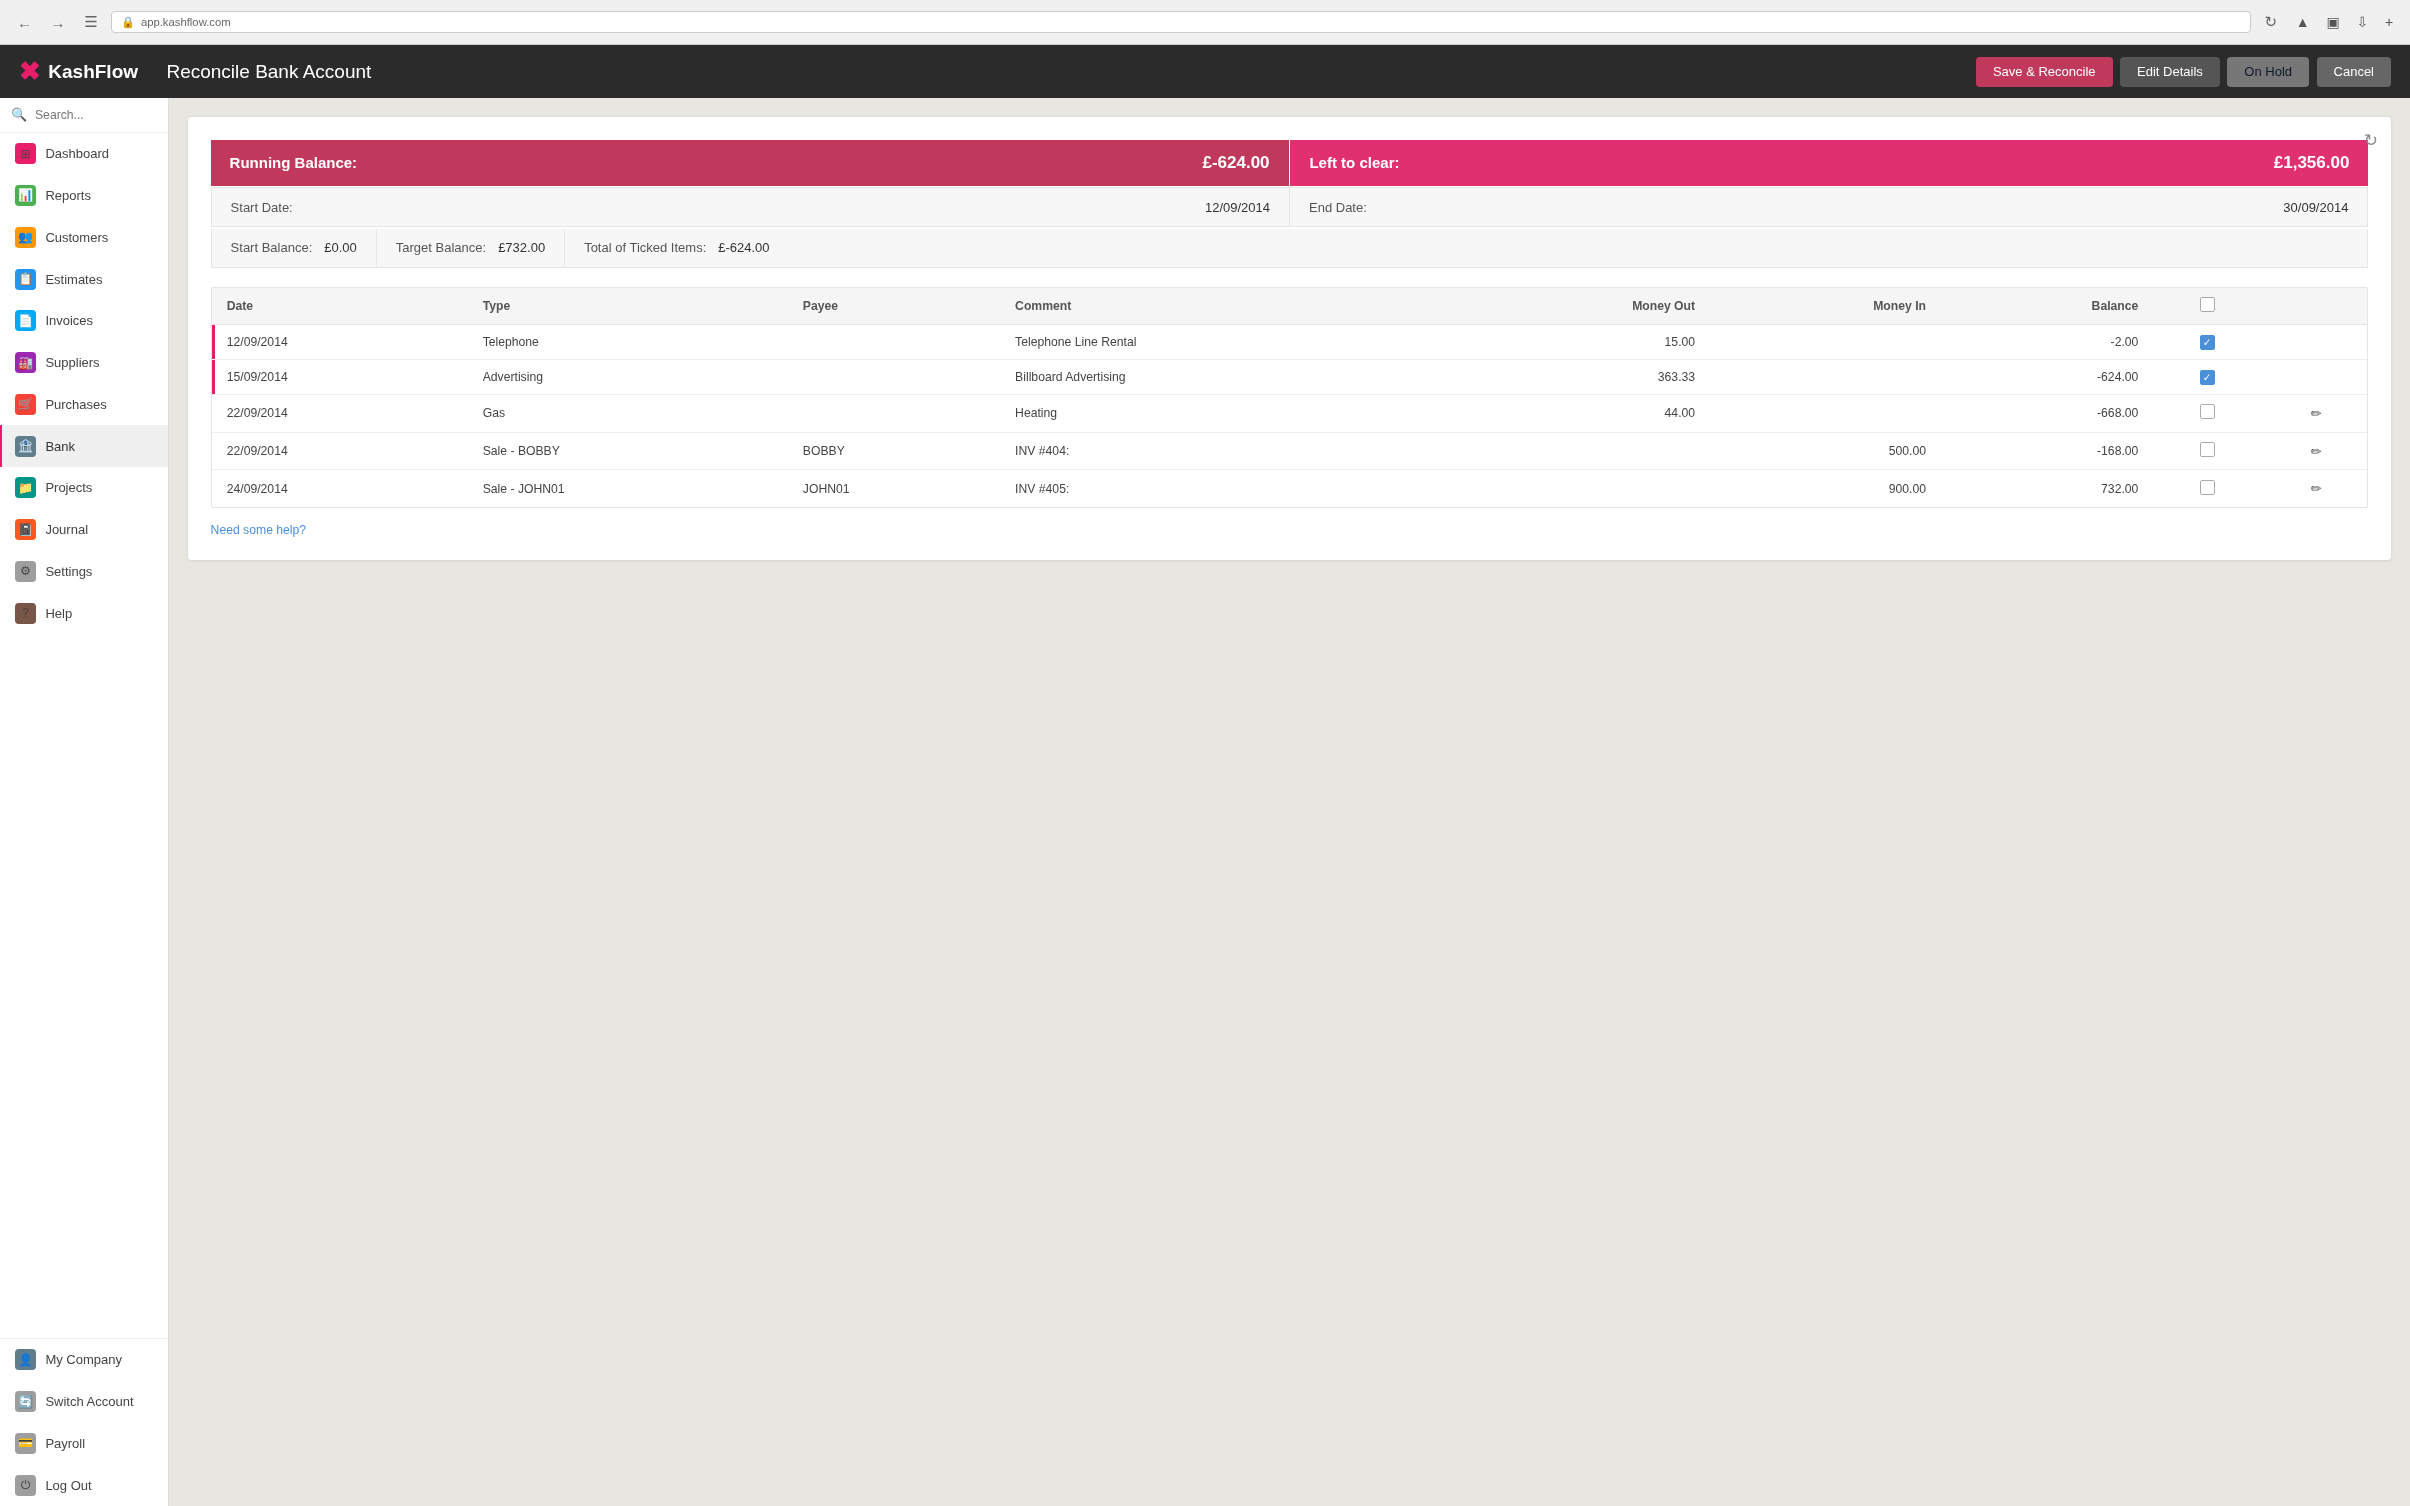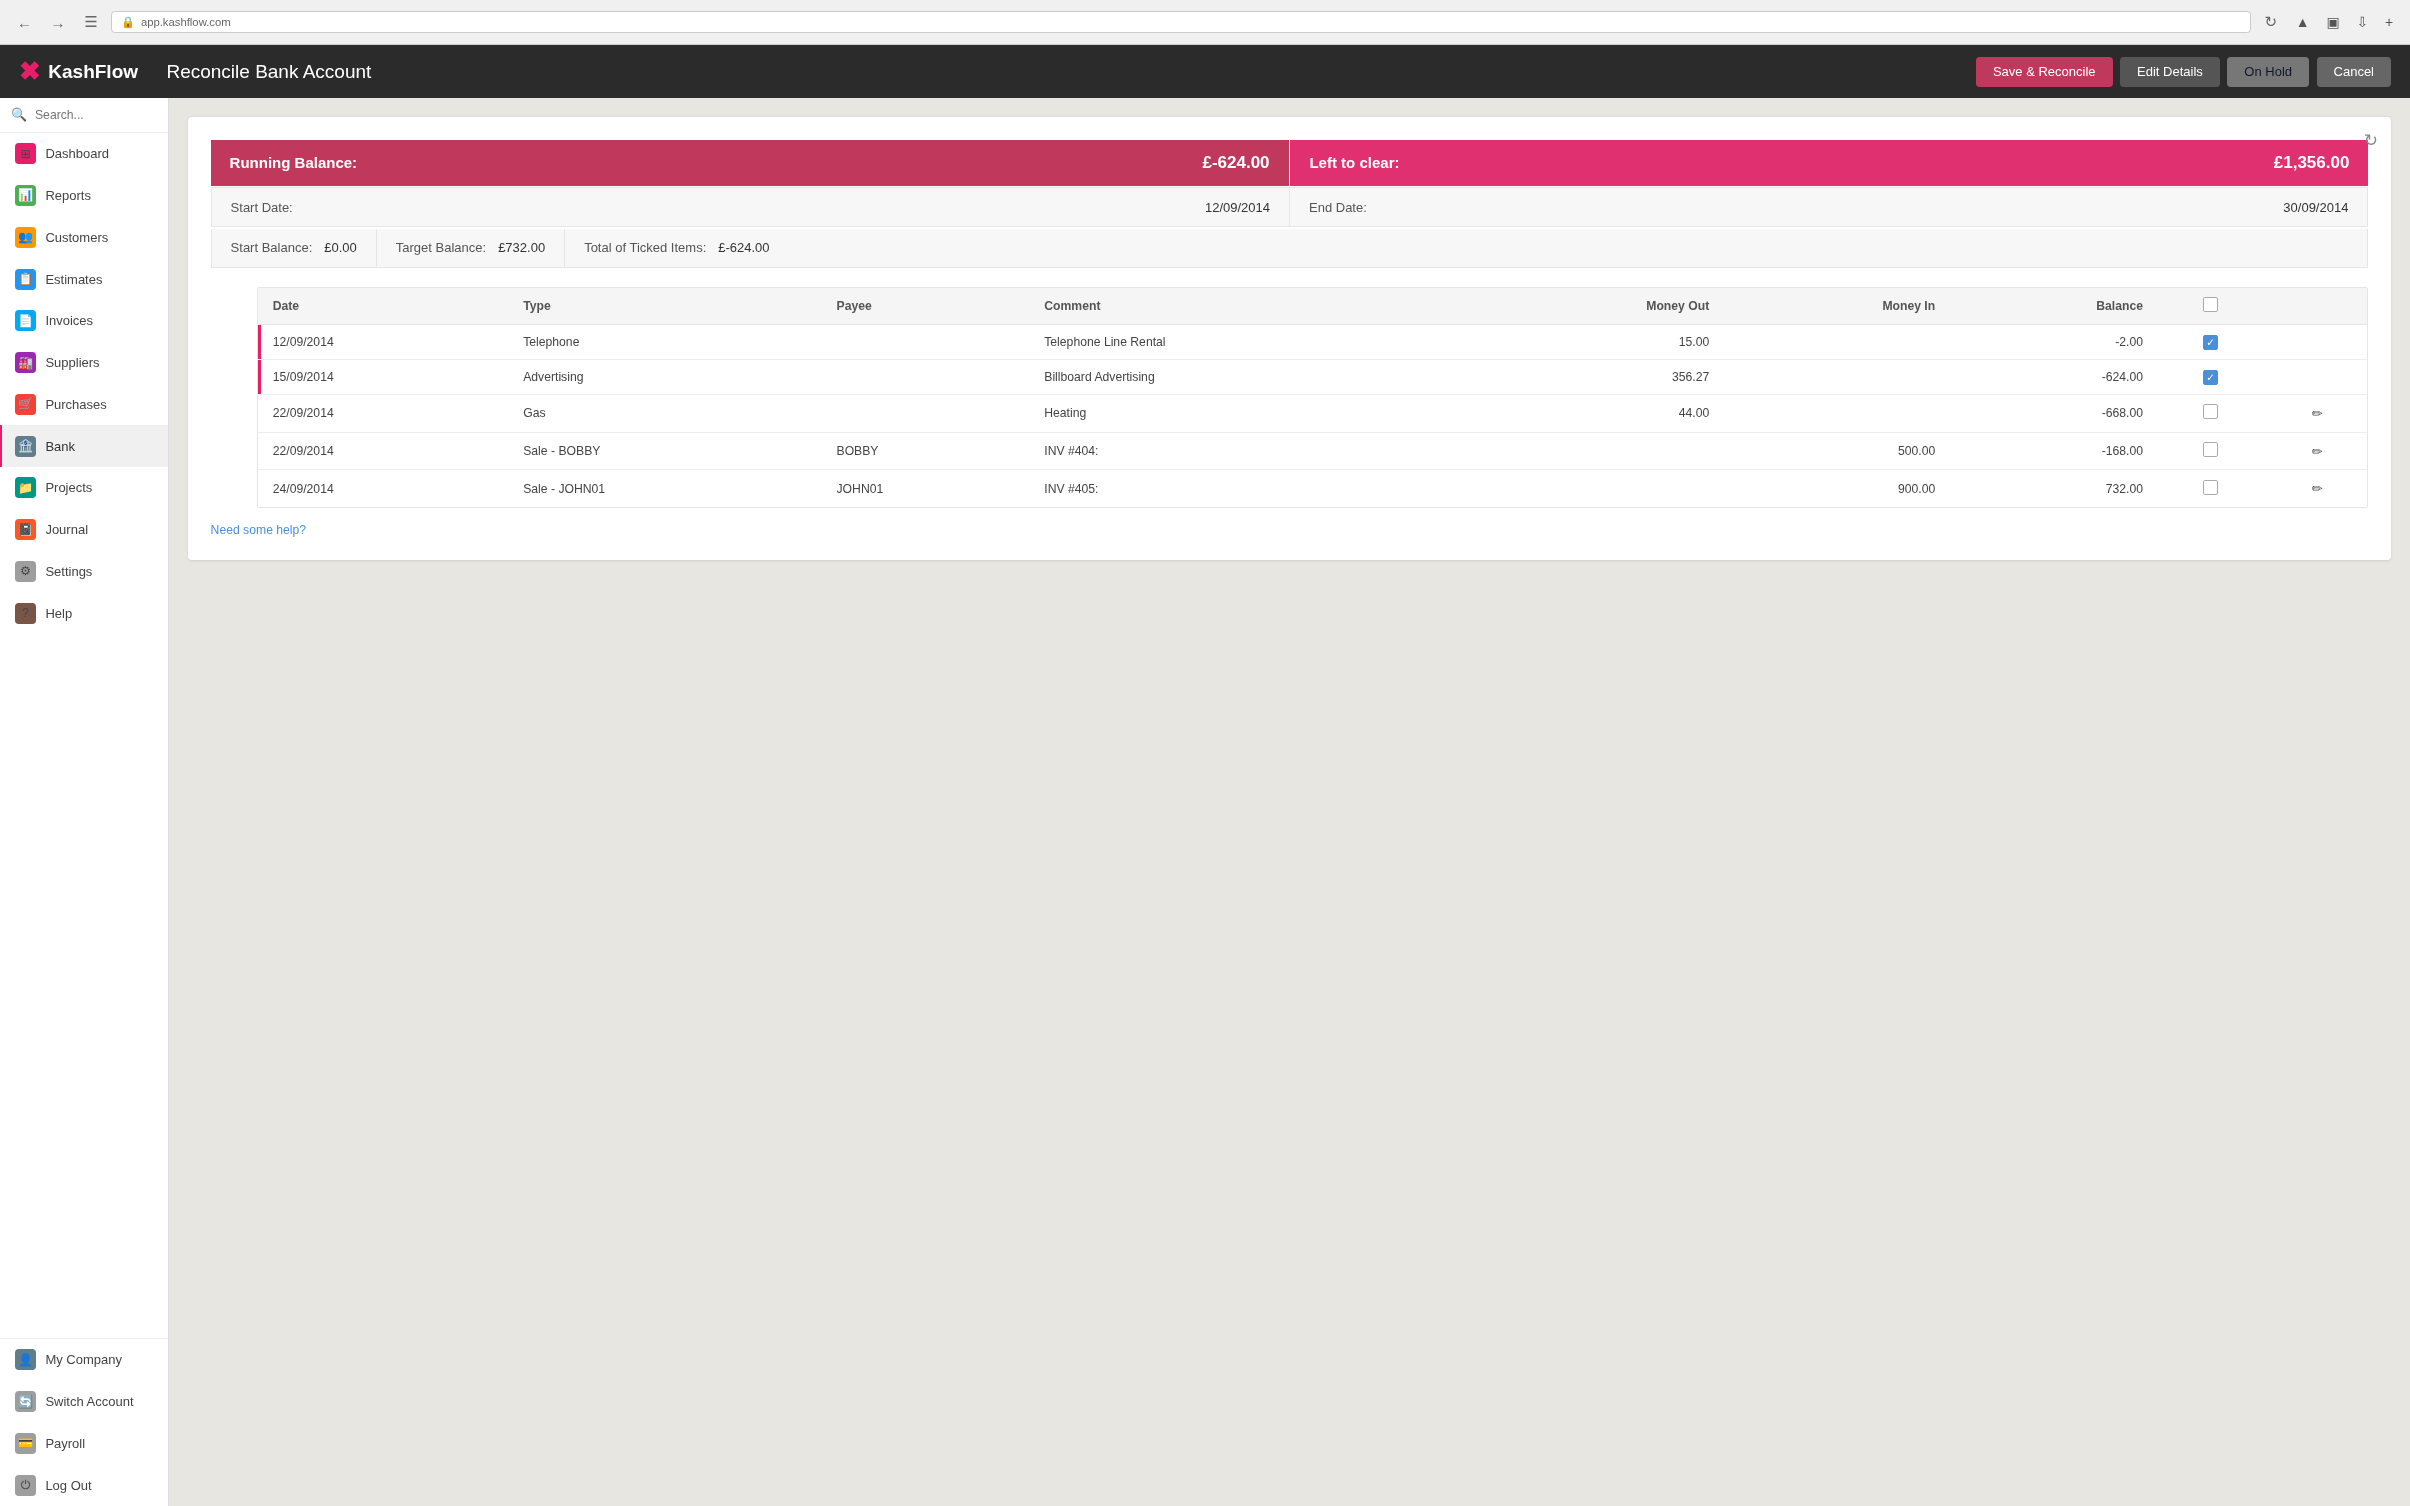--- a/index.html
+++ b/index.html
@@ -62,21 +62,21 @@
     .info-value { color: #333; font-weight: 500; }
 
     
     .details-row { display: flex; background: #f7f7f7; border: 0.9px solid #e5e5e5; border-top: none; margin-bottom: 19px; }
     .details-cell { padding: 11.3px 19px; font-size: 13px; color: #555; display: flex; align-items: center; gap: 12px; border-right: 0.9px solid #e5e5e5; }
     .details-cell:last-child { border-right: none; }
     .details-cell .label { color: #555; }
     .details-cell .value { color: #333; font-weight: 400; }
 
     
-    .table-wrapper { border: 0.9px solid #e5e5e5; border-radius: 1.9px; margin-left: 46px; }
+    .table-wrapper { border: 0.9px solid #e5e5e5; border-radius: 1.9px; }
     table { width: 100%; border-collapse: collapse; }
     thead tr { background: #f5f5f5; }
     thead th { padding: 9.4px 11.3px; text-align: left; font-size: 12.2px; font-weight: 600; color: #555; border-bottom: 0.9px solid #e5e5e5; }
     thead th.right { text-align: right; }
     thead th.center { text-align: center; }
     tbody tr { border-bottom: 0.9px solid #eee; }
     tbody tr:last-child { border-bottom: none; }
     tbody td { padding: 9.4px 11.3px; font-size: 12.2px; color: #444; }
     tbody td.right { text-align: right; }
     tbody td.center { text-align: center; }
@@ -272,21 +272,21 @@
     <td class="right">-2.00</td>
     <td class="center"><span class="checkbox-checked">✓</span></td>
     <td class="center"></td>
   </tr>
                 <tr>
     <td class="left-indicator" style="background:#e91e6b; width:3.8px; padding:0;"></td>
     <td>15/09/2014</td>
     <td>Advertising</td>
     <td></td>
     <td>Billboard Advertising</td>
-    <td class="right">356.27</td>
+    <td class="right">363.33</td>
     <td class="right"></td>
     <td class="right">-624.00</td>
     <td class="center"><span class="checkbox-checked">✓</span></td>
     <td class="center"></td>
   </tr>
                 <tr>
     <td class="left-indicator" style="background:transparent; width:3.8px; padding:0;"></td>
     <td>22/09/2014</td>
     <td>Gas</td>
     <td></td>

